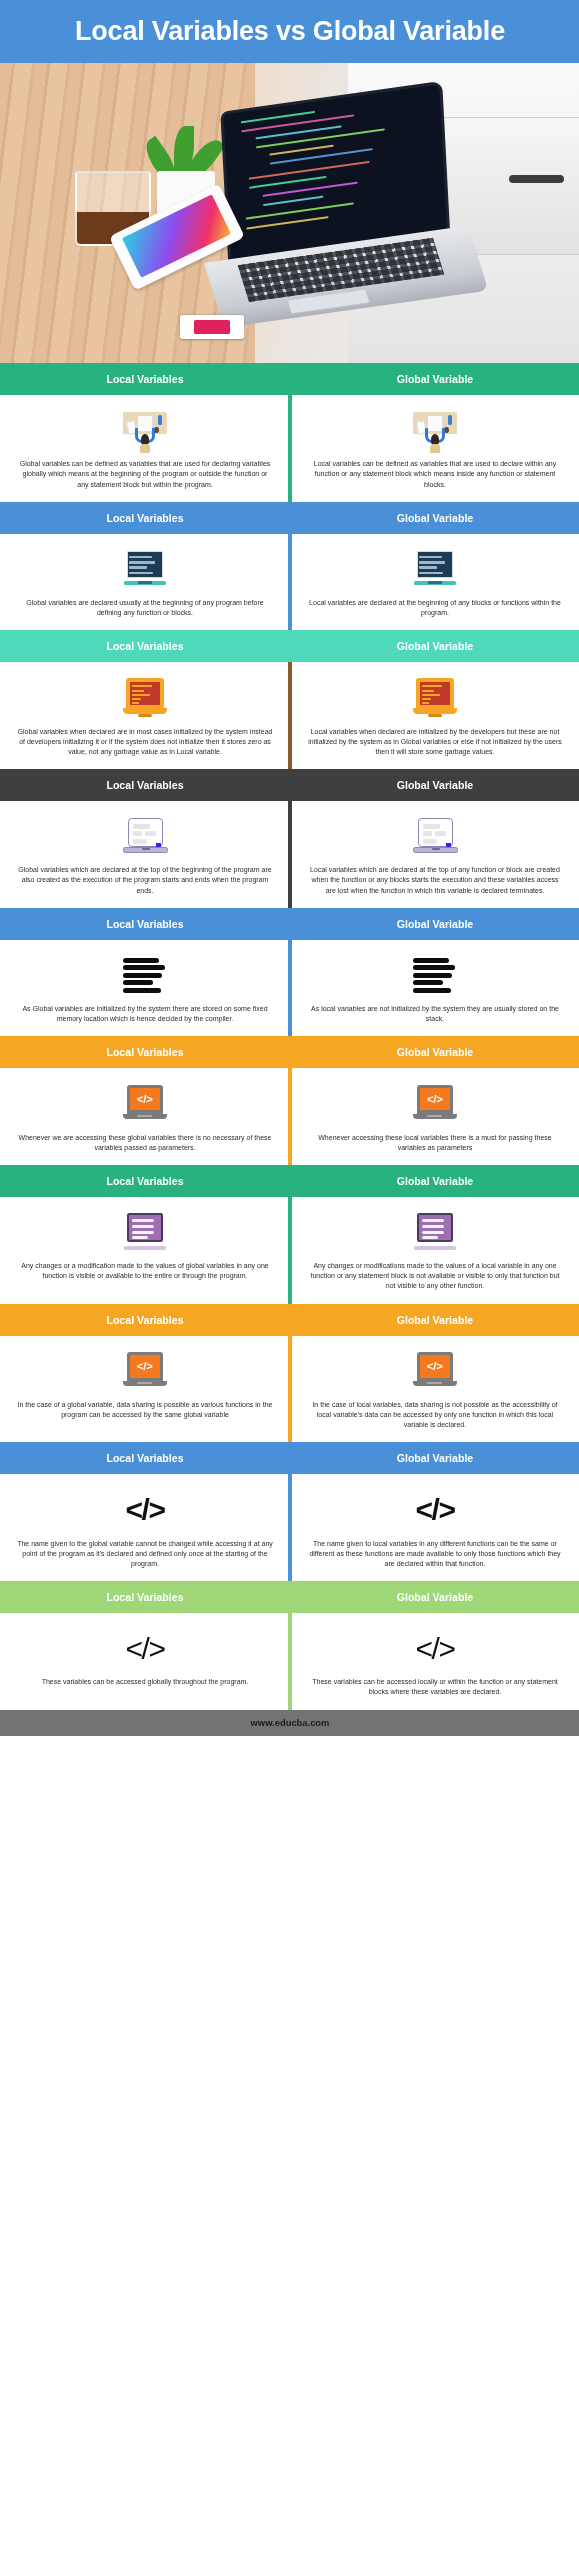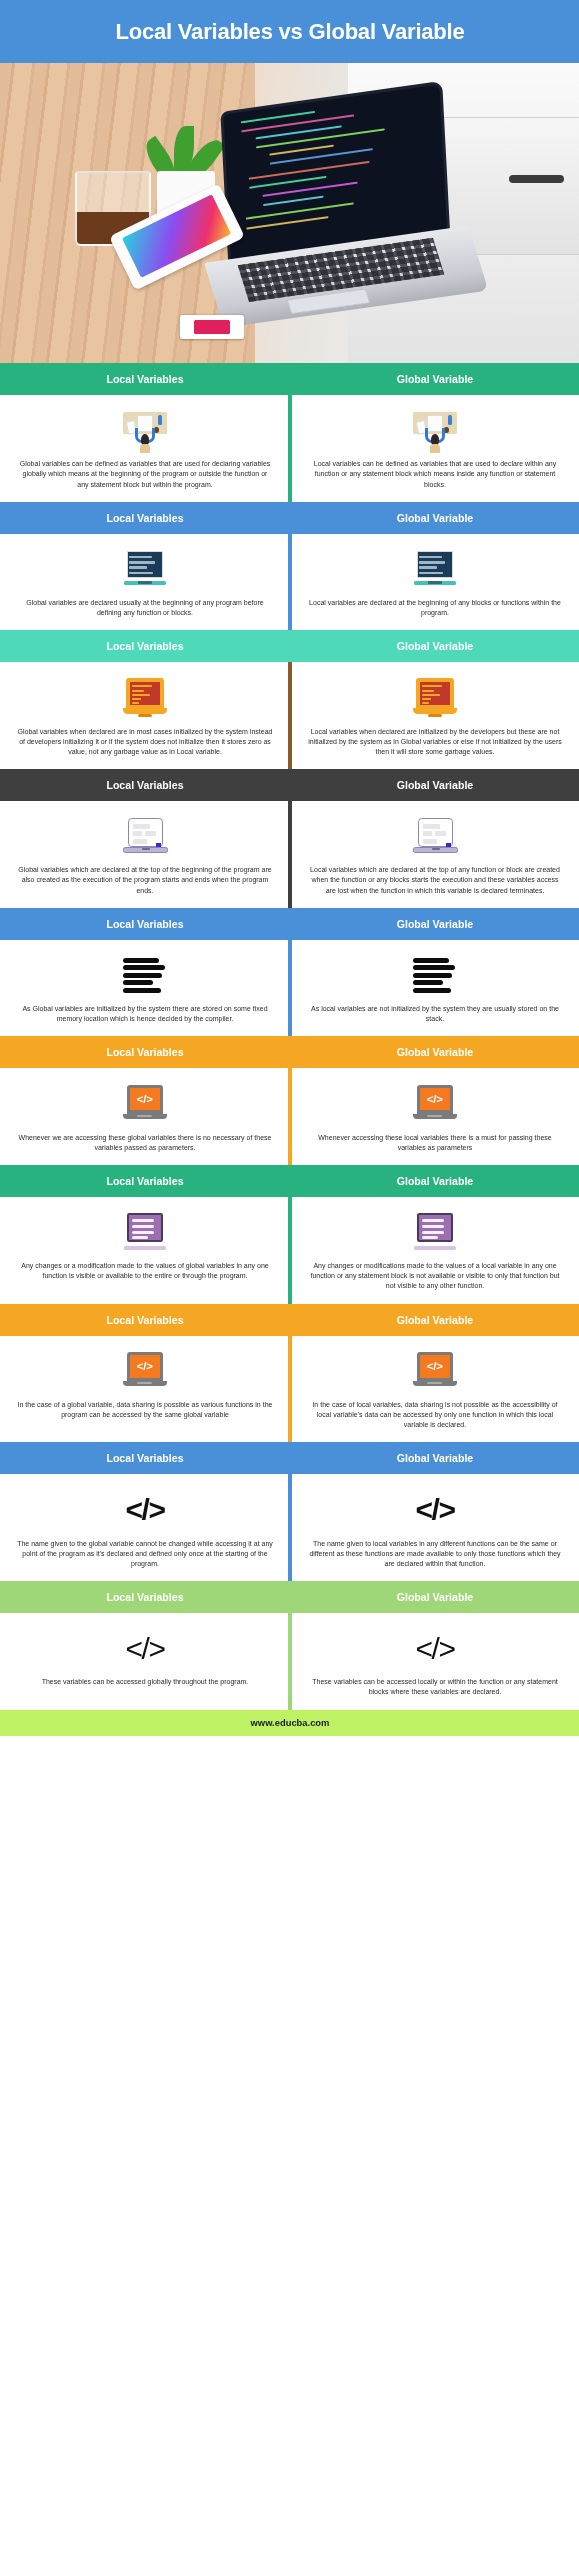--- a/index.html
+++ b/index.html
@@ -17,21 +17,21 @@
   
   .title-bar {
     background: #4a90d9;
     height: 63px;
     display: flex;
     align-items: center;
     justify-content: center;
   }
   .title-bar h1 {
     color: #ffffff;
-    font-size: 22px;
+    font-size: 27px;
     font-weight: bold;
     letter-spacing: -0.2px;
     text-align: center;
     font-family: "Liberation Sans", sans-serif;
   }
 
   
   .hero {
     height: 300px;
     position: relative;
@@ -252,21 +252,21 @@
     font-weight: bold;
     color: #111111;
     letter-spacing: -1.5px;
     font-family: "Liberation Sans", sans-serif;
     line-height: 1;
   }
 
   
   .footer {
     height: 26px;
-    background: #bef264;
+    background: #737373;
     display: flex;
     align-items: center;
     justify-content: center;
   }
   .footer a {
     color: #1c1c1c;
     font-size: 9.4px;
     font-weight: bold;
     text-decoration: none;
     font-family: "Liberation Sans", sans-serif;

